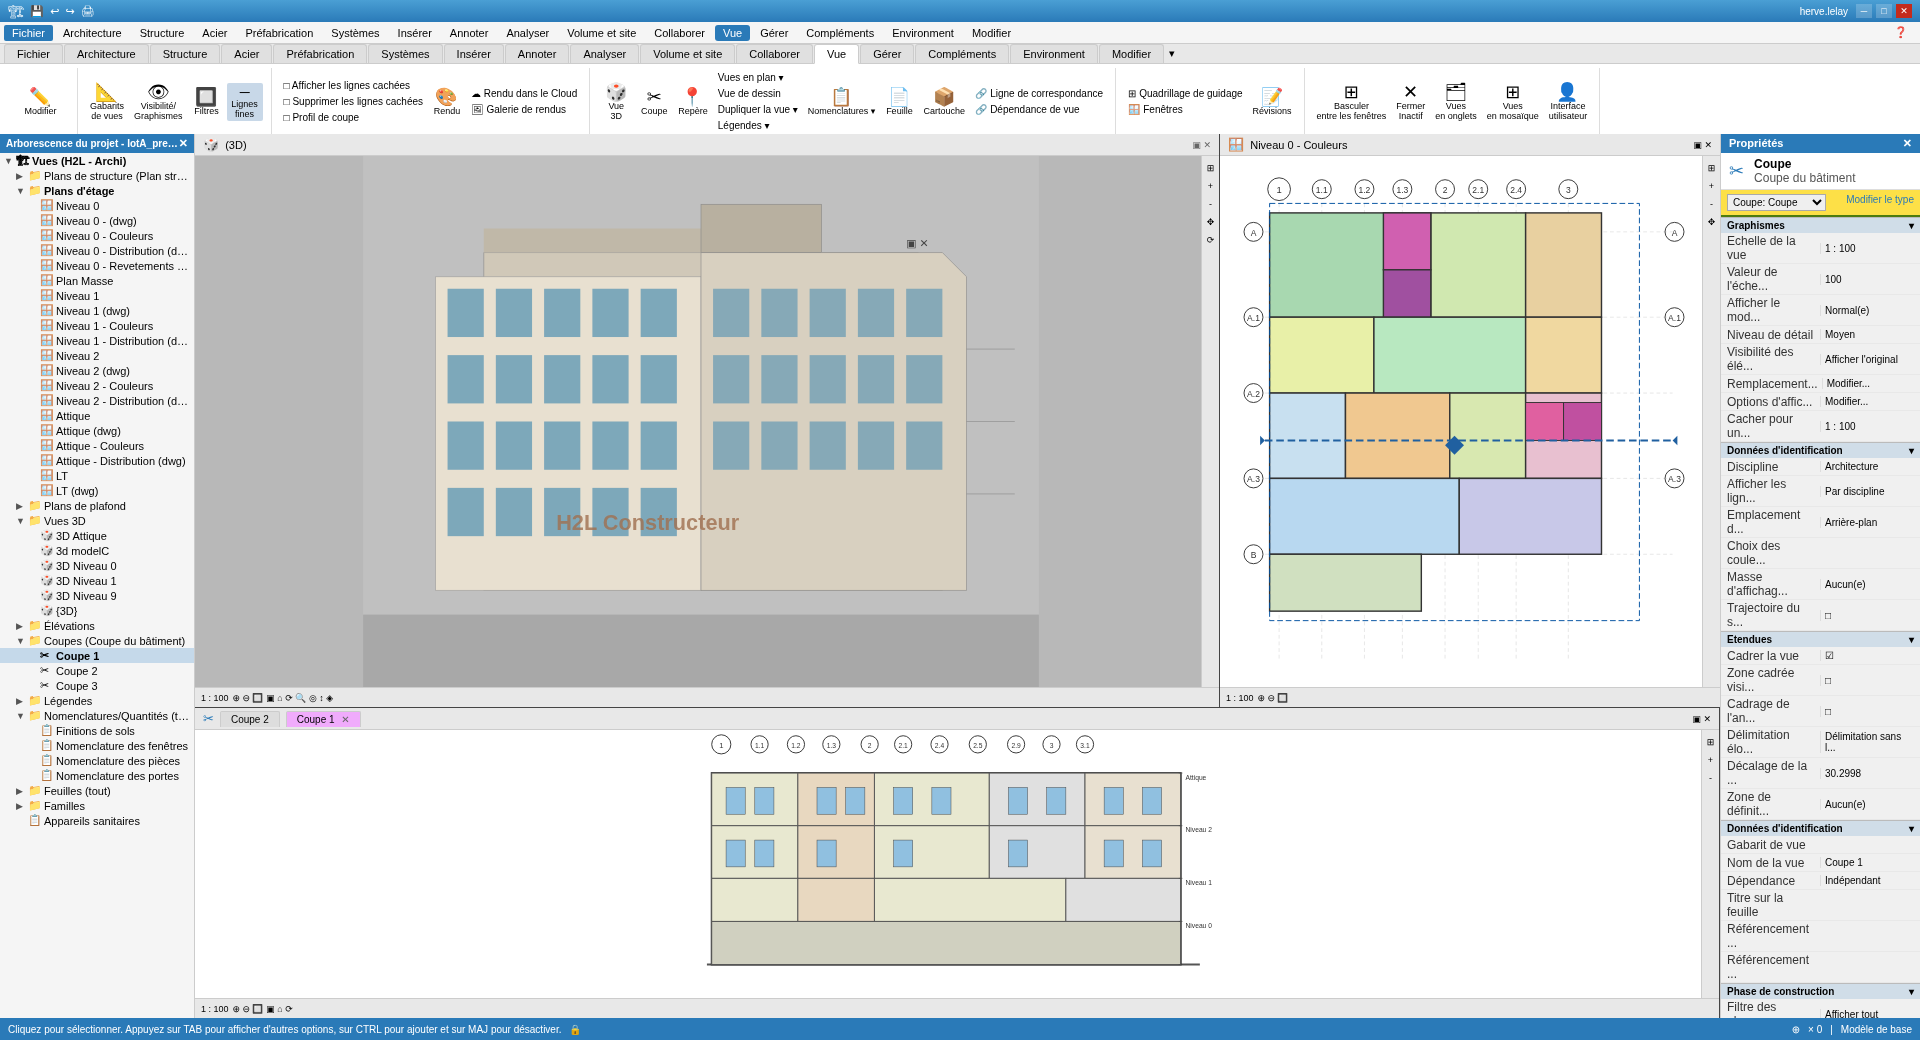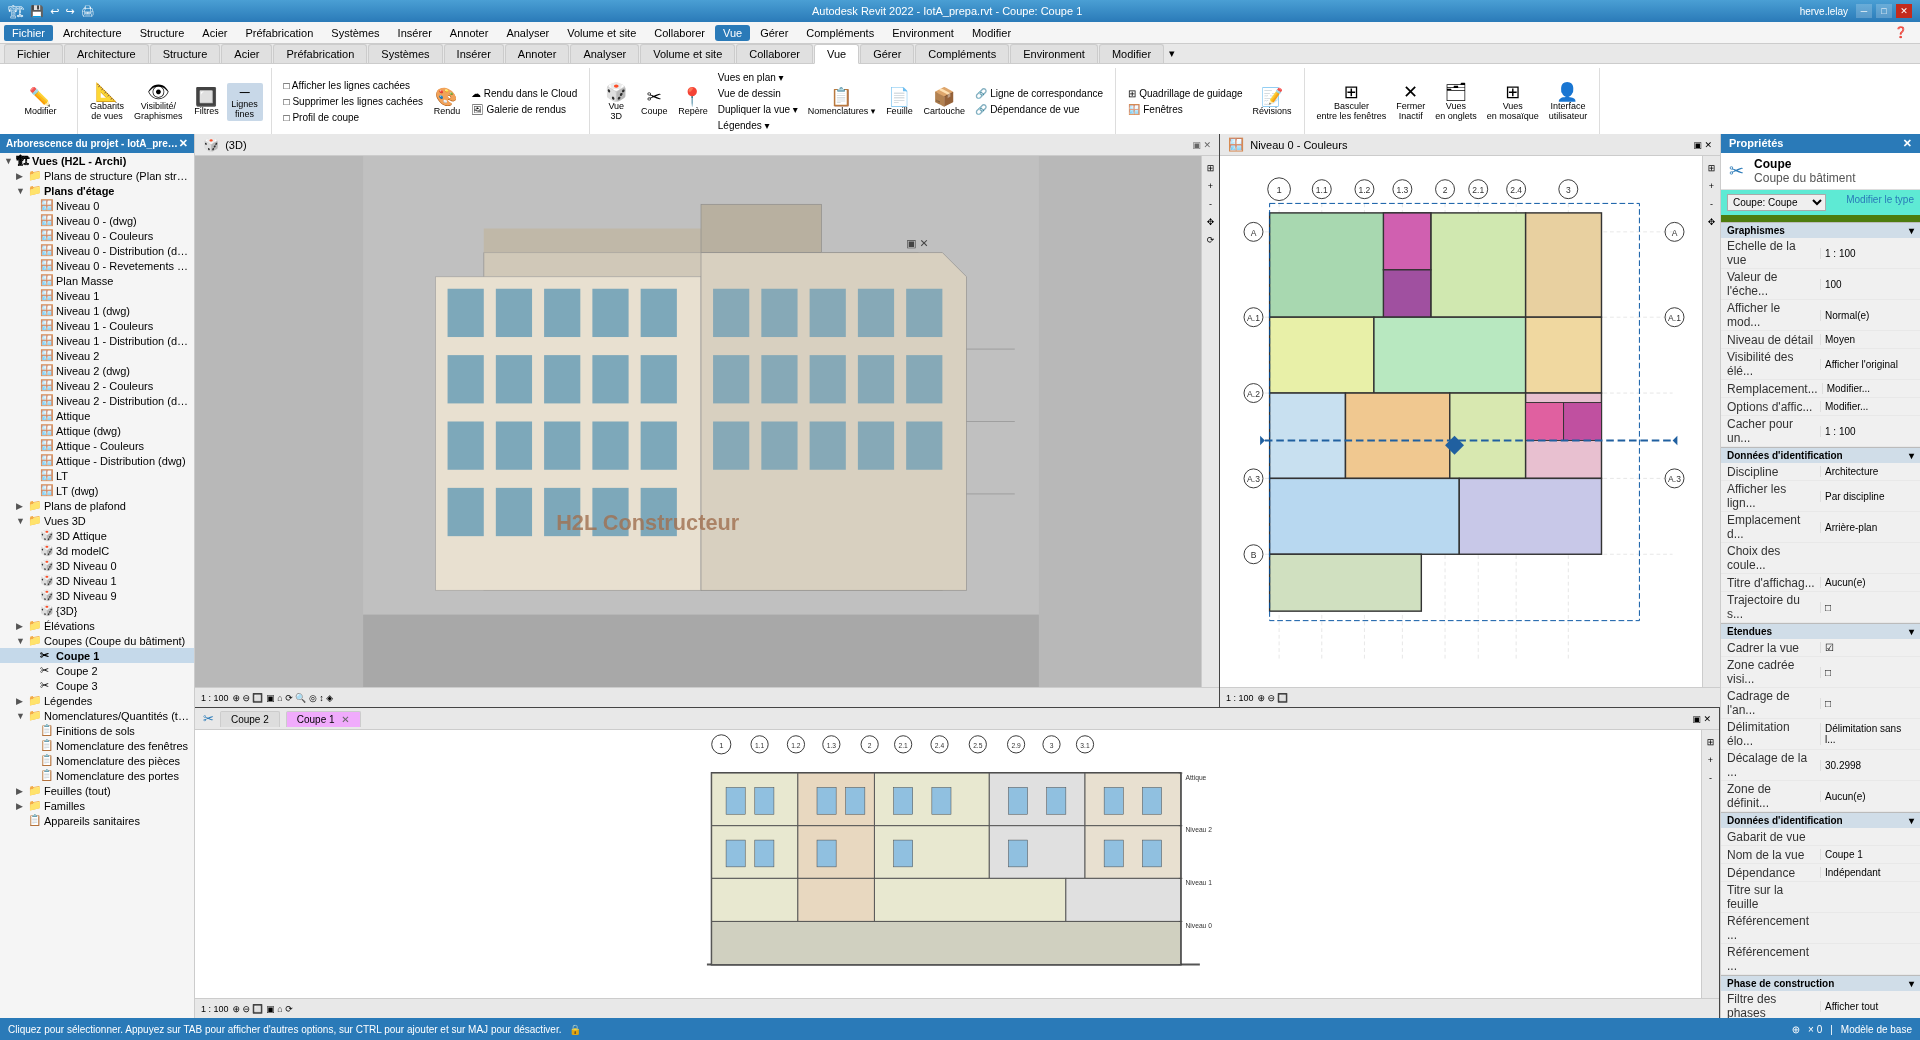--- a/index.html
+++ b/index.html
@@ -307,22 +307,22 @@
       background: white;
       border-bottom: 1px solid #ddd;
     }
     .prop-type { font-size: 12px; font-weight: bold; }
     .prop-subtype { font-size: 12px; color: #555; }
     .prop-icon { color: #2a7ab8; font-size: 18px; float: left; margin-right: 6px; }
     .prop-controls {
       display: flex;
       gap: 20px;
       padding: 4px 6px;
-      background: #5eead4;
-      border-bottom: 7px solid #4d7c0f;
+      background: #fde047;
+      border-bottom: 2px solid #4d7c0f;
     }
     select.prop-select {
       flex: 1;
       font-size: 10px;
       padding: 1px;
       border: 1px solid #aaa;
     }
 
     
     #status-bar {
@@ -390,21 +390,20 @@
 <body>
 
 <div id="title-bar">
   <div style="display:flex;align-items:center;gap:6px;">
     <span style="font-size:13px;">🏗</span>
     <span style="font-size:11px;cursor:pointer;">💾</span>
     <span style="font-size:11px;cursor:pointer;">↩</span>
     <span style="font-size:11px;cursor:pointer;">↪</span>
     <span style="font-size:11px;cursor:pointer;">🖨</span>
   </div>
-  <div class="title">Autodesk Revit 2022 - IotA_prepa.rvt - Coupe: Coupe 1</div>
   <div style="display:flex;align-items:center;gap:8px;">
     <span style="font-size:10px;">herve.lelay</span>
     <div class="window-controls">
       <button class="win-btn">─</button>
       <button class="win-btn">□</button>
       <button class="win-btn" style="background:#c42b1c;">✕</button>
     </div>
   </div>
 </div>
 
@@ -1195,21 +1194,21 @@
             </div>
             <div class="prop-row">
               <span class="prop-name">Emplacement d...</span>
               <span class="prop-value">Arrière-plan</span>
             </div>
             <div class="prop-row">
               <span class="prop-name">Choix des coule...</span>
               <span class="prop-value"><aucun></aucun></span>
             </div>
             <div class="prop-row">
-              <span class="prop-name">Titre d'affichag...</span>
+              <span class="prop-name">Masse d'affichag...</span>
               <span class="prop-value">Aucun(e)</span>
             </div>
             <div class="prop-row">
               <span class="prop-name">Trajectoire du s...</span>
               <span class="prop-value">□</span>
             </div>
           </div>
           <div>
             <div class="prop-section">
               <span>Etendues</span>

